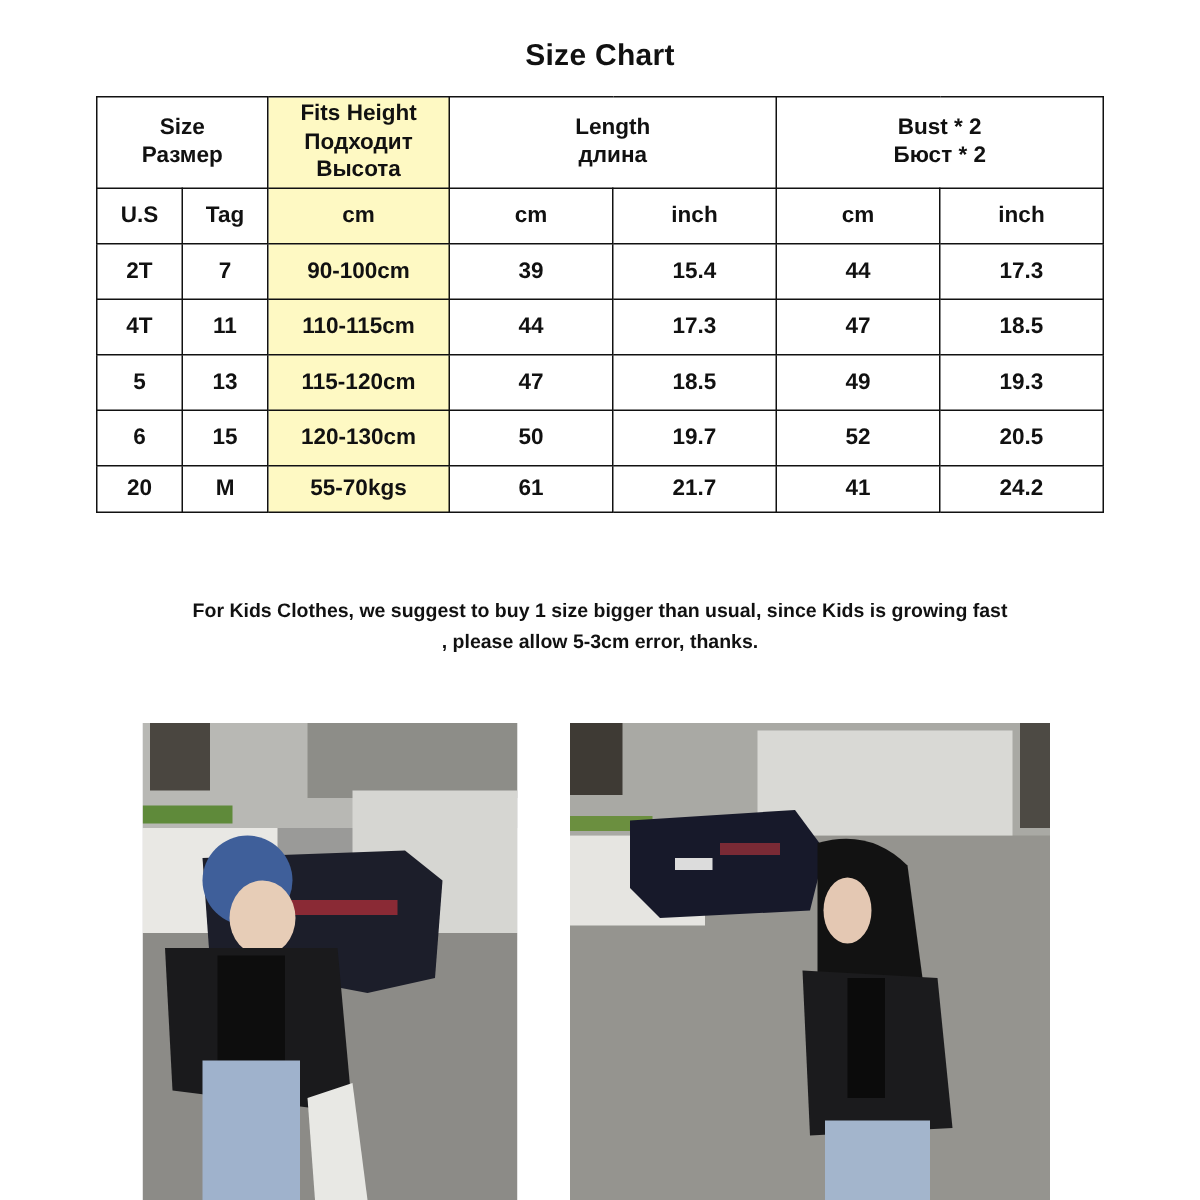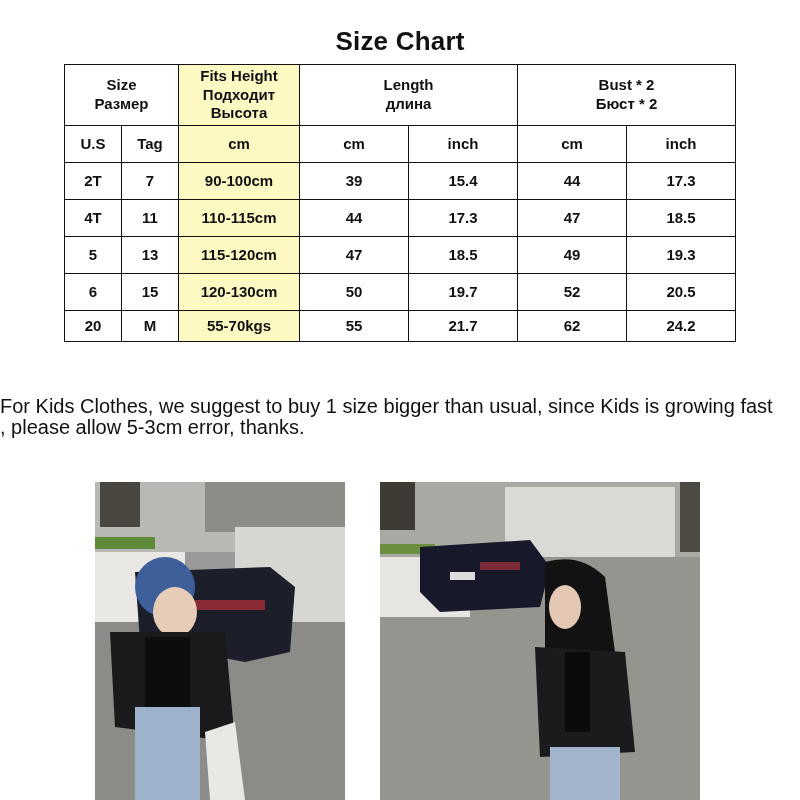--- a/index.html
+++ b/index.html
@@ -1,25 +1,25 @@
 <!DOCTYPE html>
 <html><head>
 <meta charset="utf-8">
 <style>
   html, body { margin:0; padding:0; background:#ffffff; }
   body { width:800px; height:800px; position:relative; overflow:hidden; font-family:"Liberation Sans", sans-serif; color:#111; }
-  .title { position:absolute; top:26px; left:0; width:800px; text-align:center; font-size:26px; font-weight:bold; letter-spacing:0.2px; }
+  .title { position:absolute; top:26px; left:0; width:800px; text-align:center; font-size:20px; font-weight:bold; letter-spacing:0.2px; }
   table.chart { position:absolute; left:64px; top:64px; border-collapse:collapse; table-layout:fixed; font-weight:bold; font-size:15px; }
   table.chart td { border:1.5px solid #111; text-align:center; vertical-align:middle; padding:0; line-height:1.25; }
   .hl { background:#fef9c3; }
   .hdr1 td { height:60px; }
   .hdr2 td { height:36px;margin-left:15px; }
   .row td { height:36px; }
   .row.last td { height:30px; }
-  .note { position:absolute; top:396px; left:0; width:800px; text-align:left; font-size:20px; font-weight:normal; line-height:21px; }
+  .note { position:absolute; top:396px; left:0; width:800px; text-align:center; font-size:13px; font-weight:bold; line-height:21px; }
   .photo { position:absolute; overflow:hidden; }
   .p1 { left:95px; top:482px; width:250px; height:318px; }
   .p2 { left:380px; top:482px; width:320px; height:318px; }
   .scene { position:absolute; inset:0; }
 </style>
 </head>
 <body>
 
 <div class="title">Size Chart</div>
 
@@ -95,23 +95,23 @@
     <td class="hl">120-130cm</td>
     <td>50</td>
     <td>19.7</td>
     <td>52</td>
     <td>20.5</td>
   </tr>
   <tr class="row last">
     <td>20</td>
     <td>M</td>
     <td class="hl">55-70kgs</td>
-    <td>55</td>
+    <td>61</td>
     <td>21.7</td>
-    <td>62</td>
+    <td>41</td>
     <td>24.2</td>
   </tr>
 </tbody>
   </table>
 
 <div class="note">
   <div>For Kids Clothes, we suggest to buy 1 size bigger than usual, since Kids is growing fast</div>
   <div>, please allow  5-3cm error, thanks.</div>
 </div>
 

